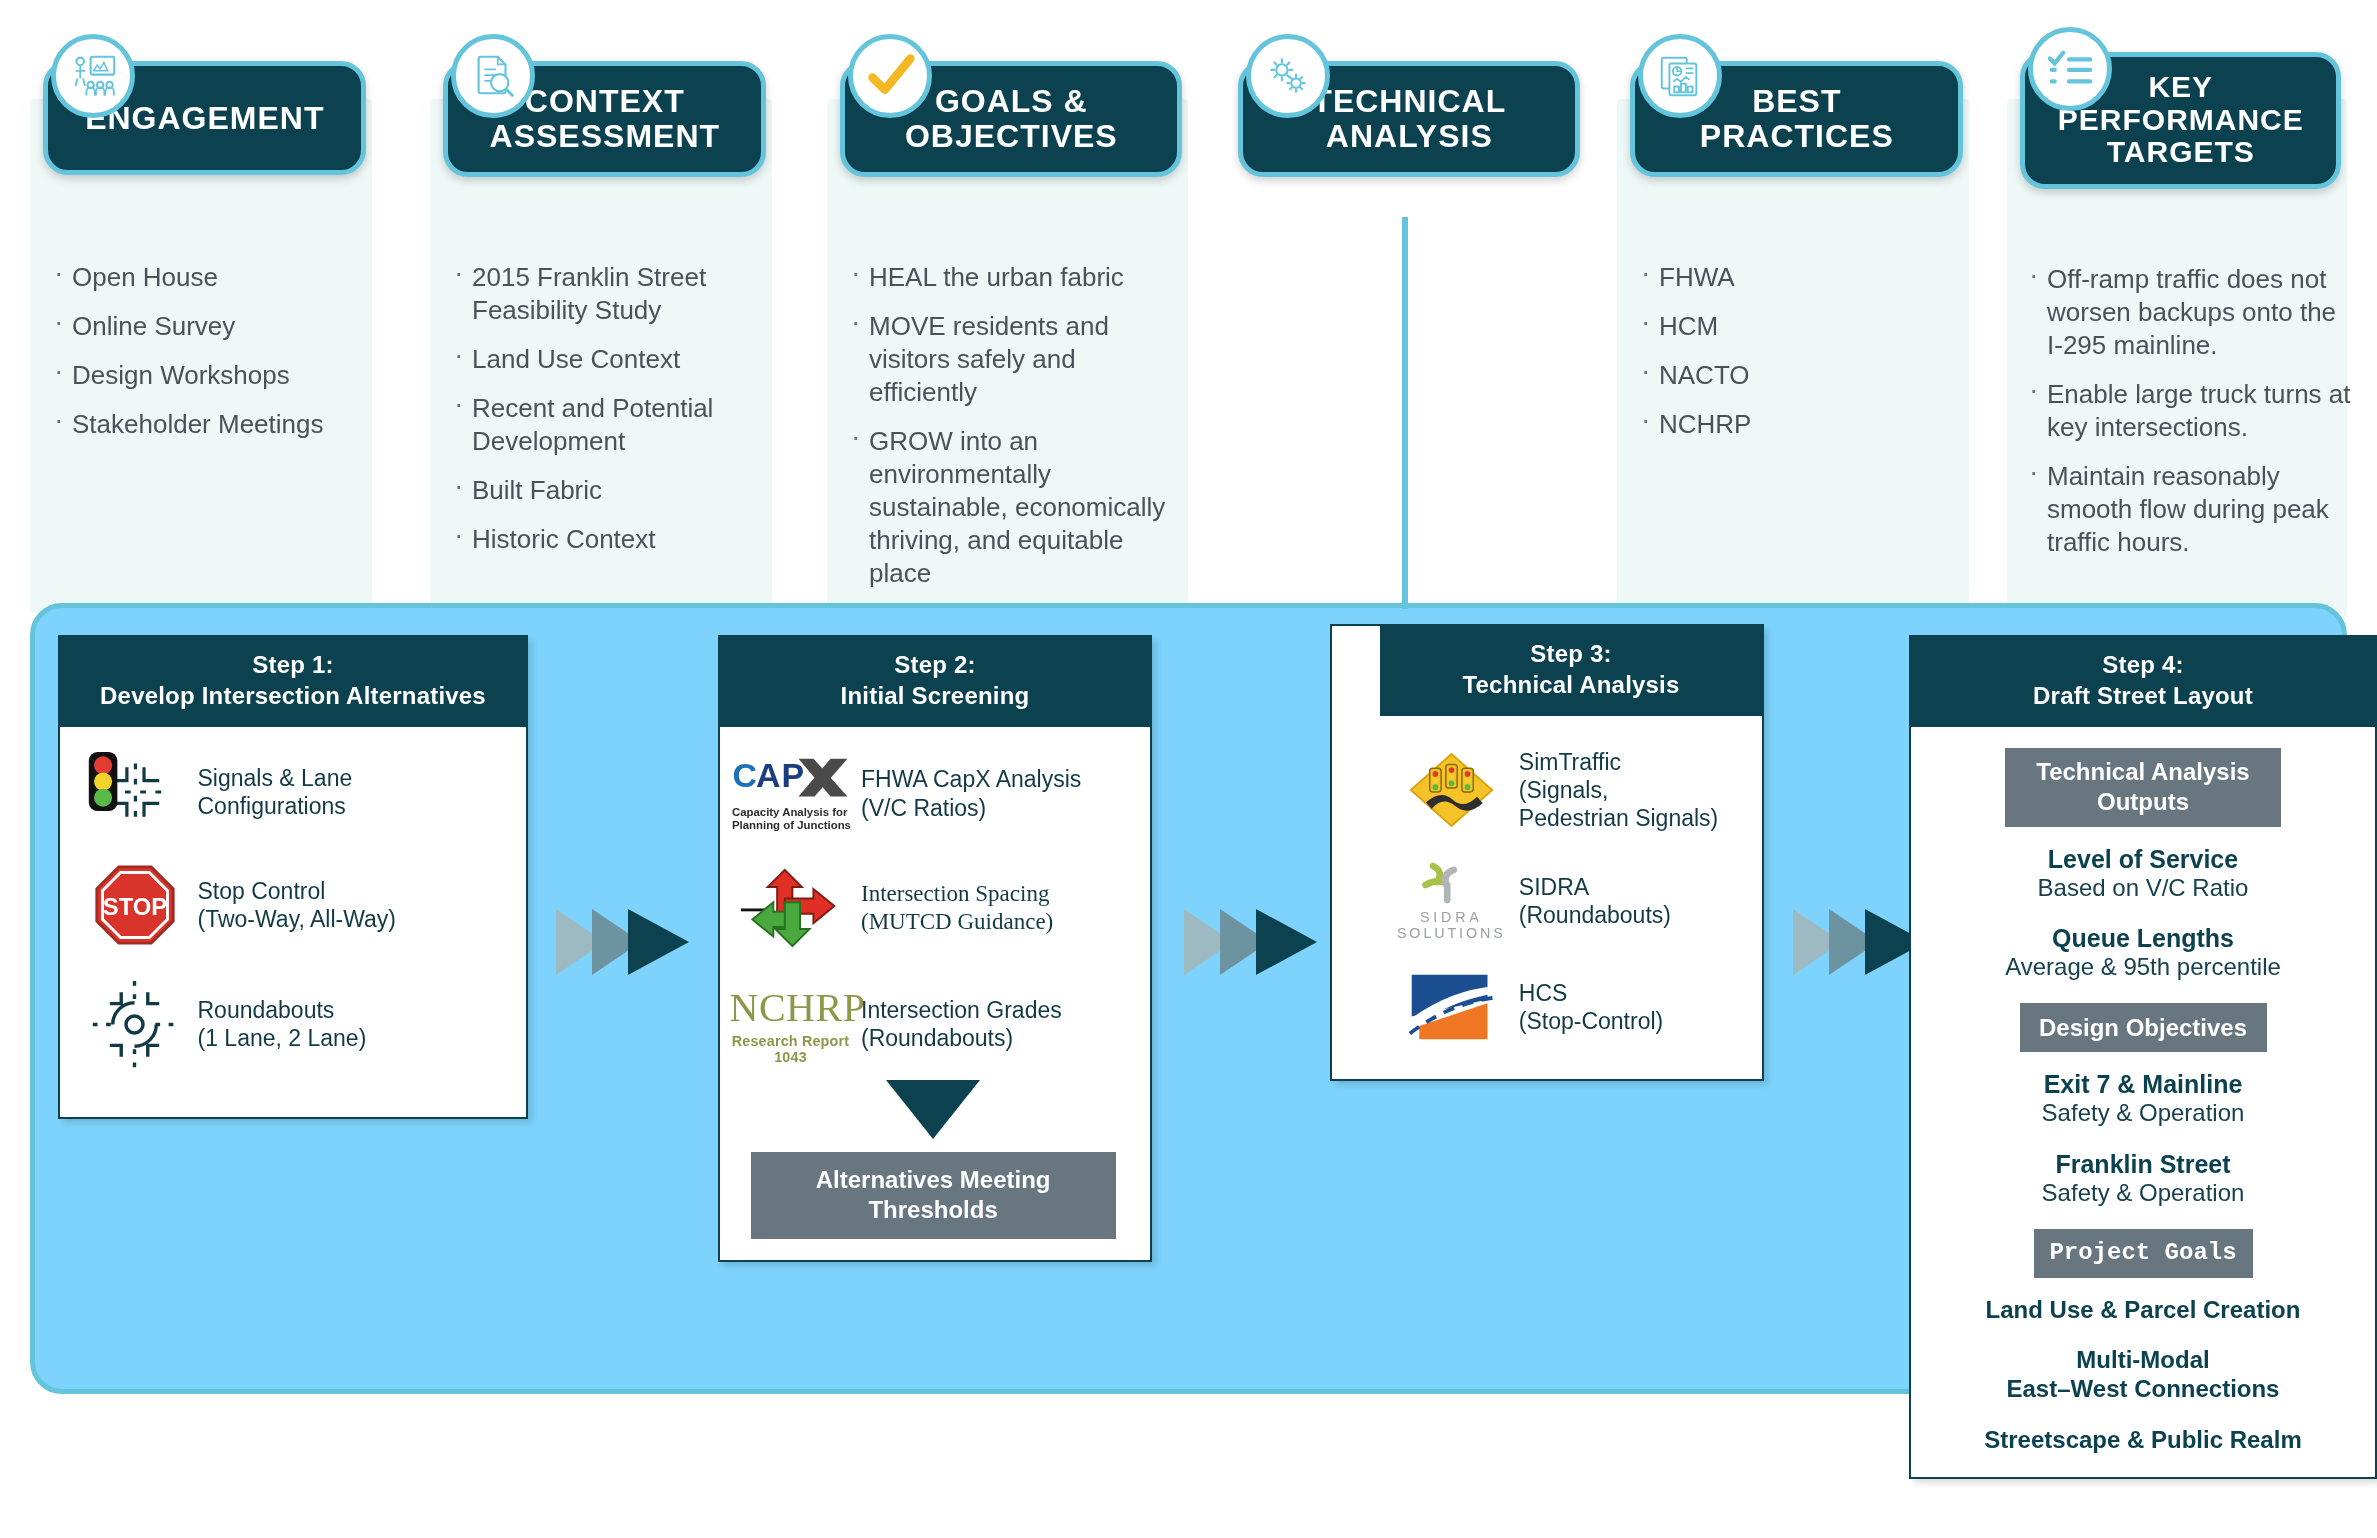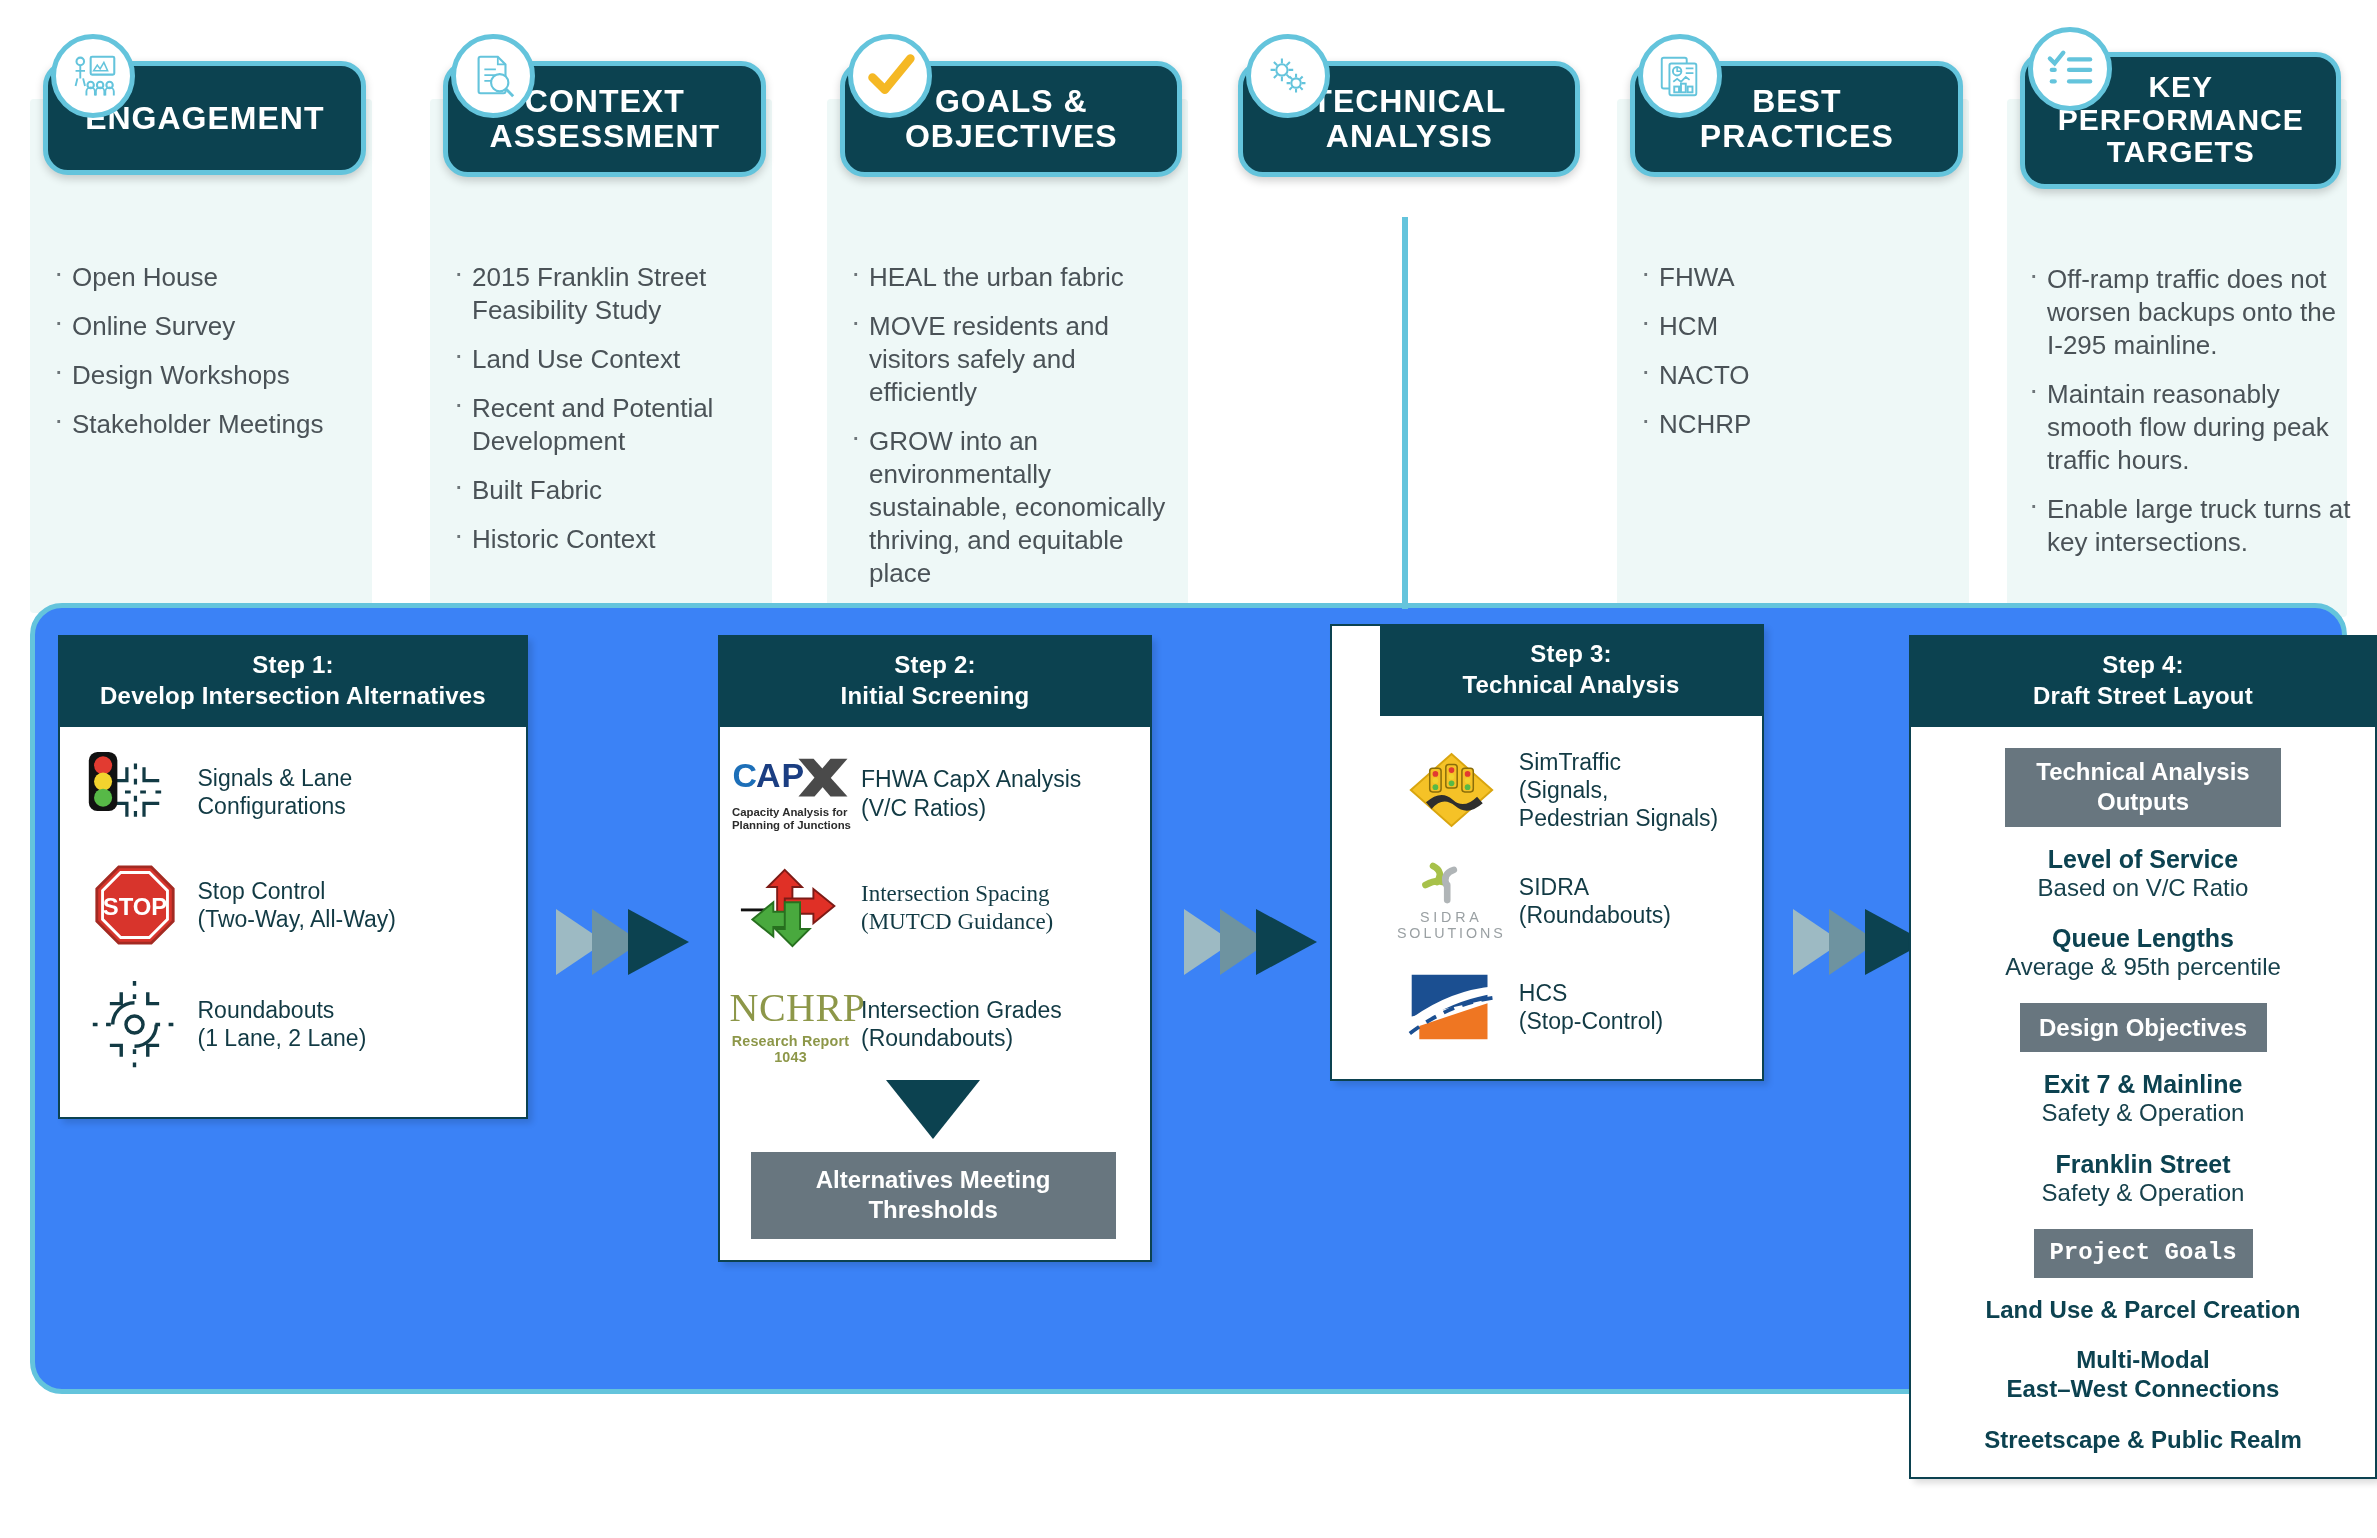--- a/index.html
+++ b/index.html
@@ -89,21 +89,21 @@
     height: 392px;
     background: #64c4dc;
     z-index: 1;
   }
 
   
   #flow-container {
     position: absolute;
     left: 30px; top: 603px;
     width: 2317px; height: 791px;
-    background: #3b82f6;
+    background: #7dd3fc;
     border: 5.7px solid #64c4dc;
     border-radius: 32px;
   }
 
   .stepbox {
     position: absolute;
     background: #ffffff;
     border: 2.9px solid #0c4250;
     box-shadow: 4.8px 4.8px 6.7px rgba(0,0,0,0.14);
   }
@@ -345,22 +345,22 @@
         <path d="M4 13 L9 18 L18 7"></path>
         <path d="M24 14 H46"></path>
         <path d="M6 25 H9"></path>
           <path d="M24 25 H46"></path>
         <path d="M6 37 H9"></path>
           <path d="M24 37 H46"></path>
       </svg>
     </div>
     <ul style="left:19px; top:202px; width:333px;">
       <li>Off-ramp traffic does not worsen backups onto the I-295 mainline.</li>
+      <li>Enable large truck turns at key intersections.</li>
       <li>Maintain reasonably smooth flow during peak traffic hours.</li>
-      <li>Enable large truck turns at key intersections.</li>
     </ul>
   </div>
 
   <div id="connector-line"></div>
 </div>
 
 <div id="flow-container">
 
   <div class="stepbox" id="step1" style="left:23px; top:27px; width:470px;">
     <div class="step-hdr">

